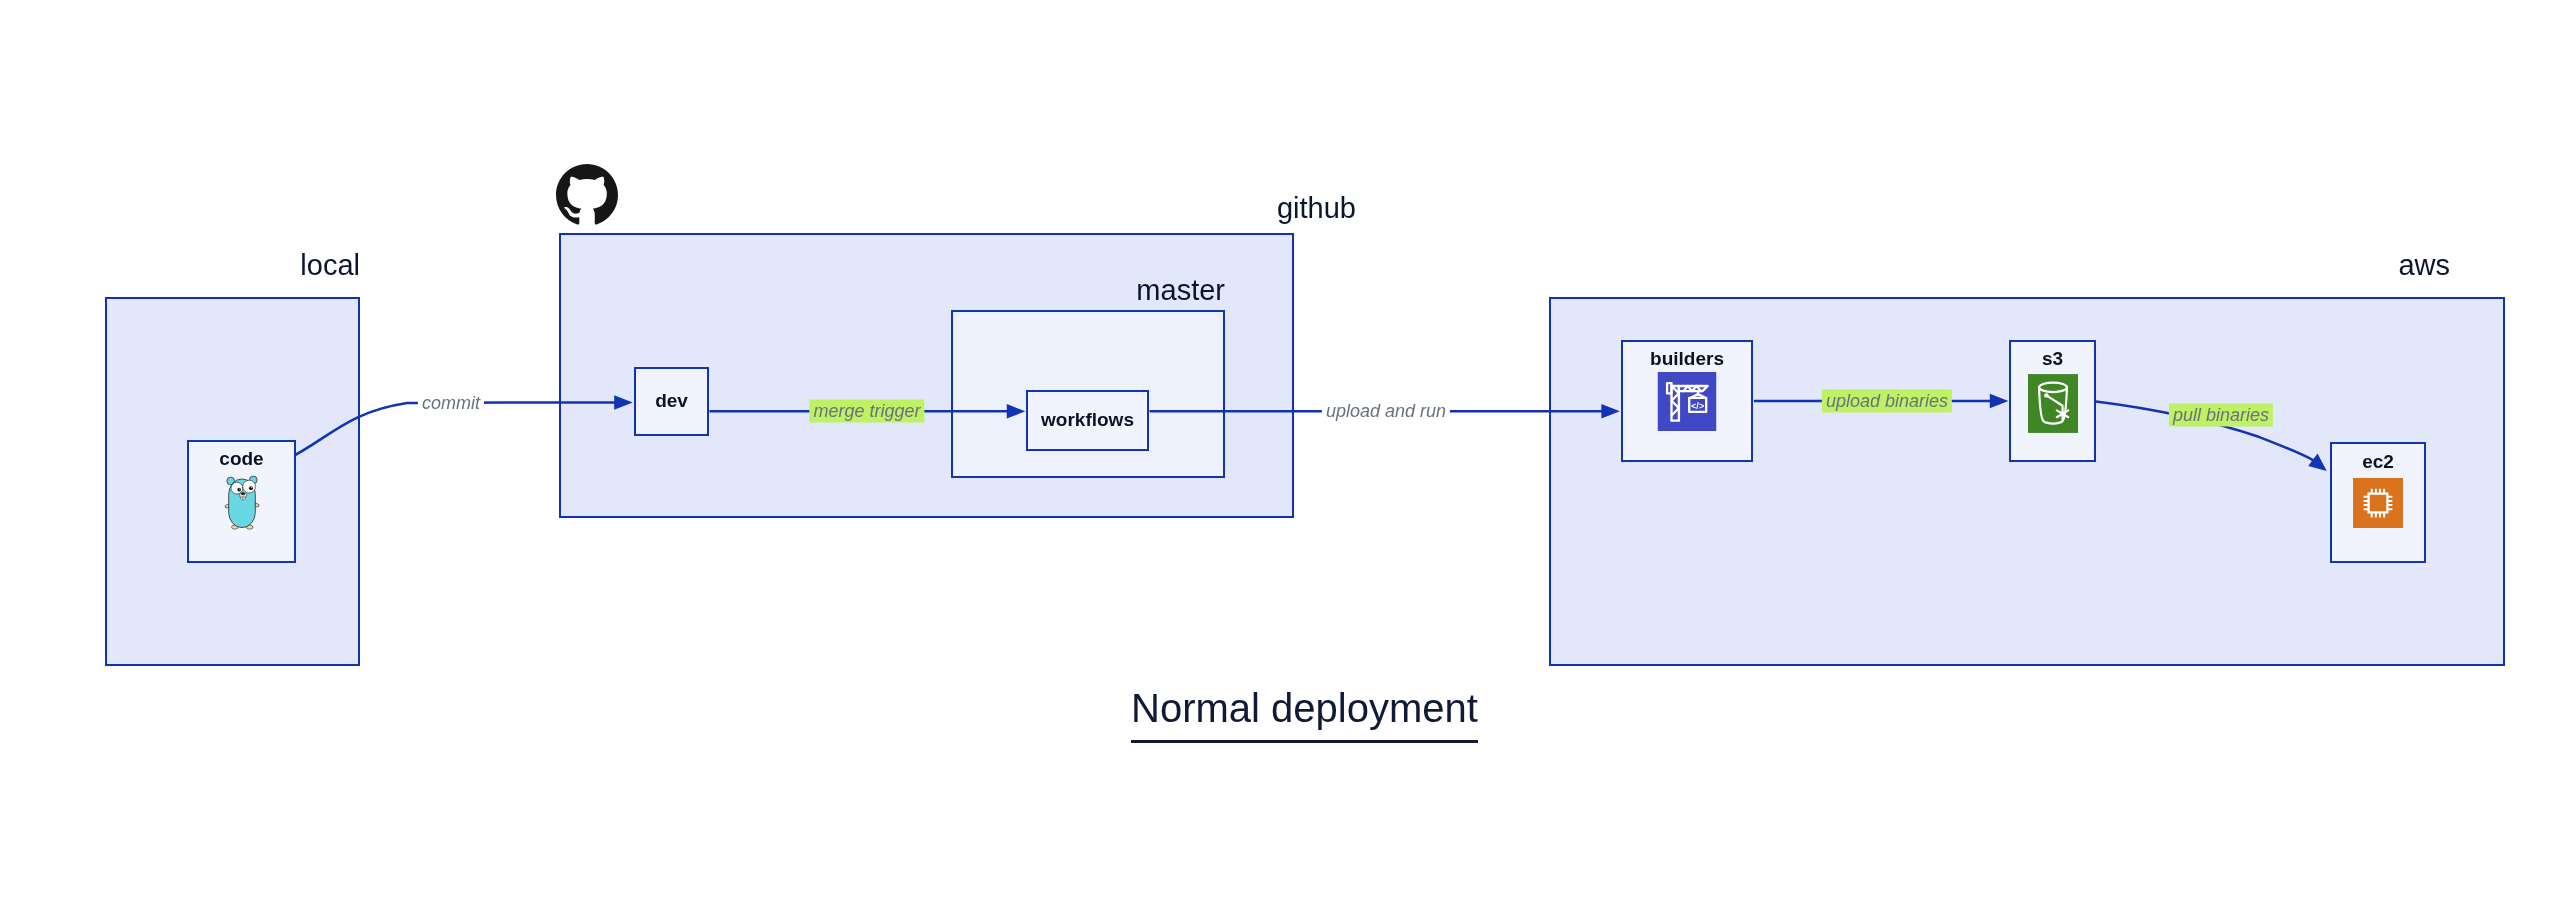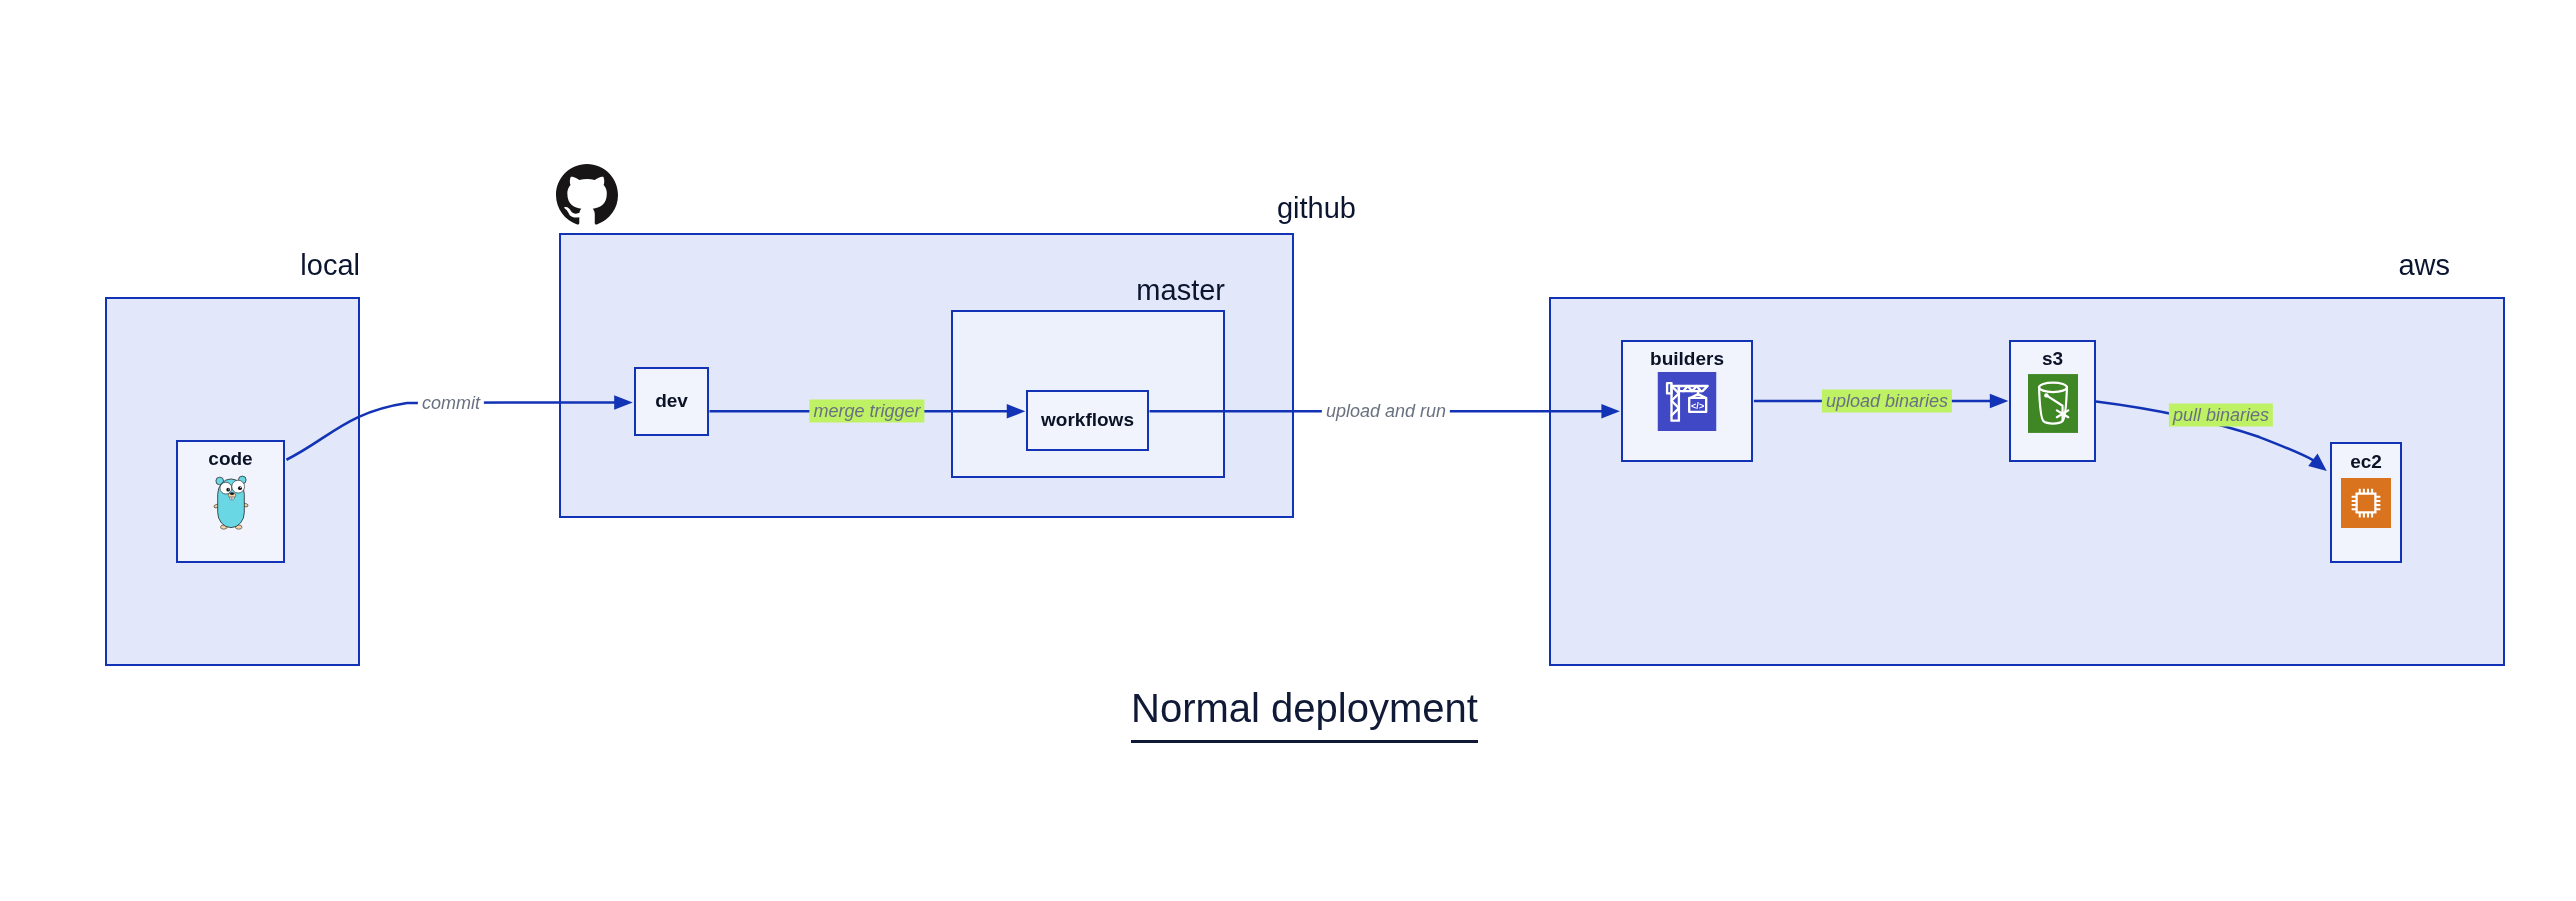--- a/index.html
+++ b/index.html
@@ -107,21 +107,21 @@
       <polygon points="1990,798 1954,784 1954,812"></polygon>
       <polygon points="3144,798 3108,784 3108,812"></polygon>
       <polygon points="3898,778 3862,764 3862,792"></polygon>
       <polygon points="4516,914 4480,904 4498,880"></polygon>
     </g>
   </svg>
 
   <div class="group-label" style="left:105px;width:255px;top:249px;">local</div>
   <div class="group" style="left:105px;top:297px;width:255px;height:369px;"></div>
 
-  <div class="node" style="left:176px;top:440px;width:109px;height:123px;">
+  <div class="node" style="left:187px;top:440px;width:109px;height:123px;">
     <div class="node-label" style="top:6.2px;">code</div>
     <svg class="node-icon" style="top:32px;" width="41" height="57" viewBox="0 0 80 110" xmlns="http://www.w3.org/2000/svg">
       <circle cx="18" cy="13" r="7.5" fill="#6AD7E5" stroke="#222" stroke-width="1.4"></circle>
       <circle cx="62" cy="11" r="7.5" fill="#6AD7E5" stroke="#222" stroke-width="1.4"></circle>
       <ellipse cx="12" cy="62" rx="5.5" ry="3.2" fill="#F6D2A2" stroke="#222" stroke-width="1.1" transform="rotate(-18 12 62)"></ellipse>
       <ellipse cx="68" cy="60" rx="5.5" ry="3.2" fill="#F6D2A2" stroke="#222" stroke-width="1.1" transform="rotate(18 68 60)"></ellipse>
       <ellipse cx="26" cy="103" rx="6.5" ry="4" fill="#F6D2A2" stroke="#222" stroke-width="1.1"></ellipse>
       <ellipse cx="55" cy="103" rx="6.5" ry="4" fill="#F6D2A2" stroke="#222" stroke-width="1.1"></ellipse>
       <rect x="14" y="9" width="52" height="95" rx="26" ry="30" fill="#6AD7E5" stroke="#222" stroke-width="1.5"></rect>
       <circle cx="30" cy="27" r="11.5" fill="#ffffff" stroke="#222" stroke-width="1.2"></circle>
@@ -181,21 +181,21 @@
       <g stroke="#ffffff" stroke-width="1.5" fill="none" stroke-linecap="round">
         <ellipse cx="17" cy="9" rx="9.5" ry="3.2"></ellipse>
         <path d="M7.5 9 C8 23 9 30.5 10.5 32 C13 34.2 21 34.2 23.5 32 C25 30.5 26 23 26.5 9"></path>
         <line x1="12.5" y1="14.5" x2="23.5" y2="21.5"></line>
       </g>
       <circle cx="12.5" cy="14.5" r="1.5" fill="#ffffff"></circle>
       <path d="M23.5 22.5 V31.5 M19.6 24.7 L27.4 29.3 M27.4 24.7 L19.6 29.3" stroke="#ffffff" stroke-width="1.5" fill="none" stroke-linecap="round"></path>
     </svg>
   </div>
 
-  <div class="node" style="left:2330px;top:442px;width:72px;height:121px;">
+  <div class="node" style="left:2330px;top:442px;width:96px;height:121px;">
     <div class="node-label" style="top:7.2px;">ec2</div>
     <svg class="node-icon" style="top:34px;" width="50" height="50" viewBox="0 0 40 40" xmlns="http://www.w3.org/2000/svg">
       <rect width="40" height="40" fill="#D9731E"></rect>
       <rect x="12.5" y="12.5" width="15" height="15" fill="none" stroke="#ffffff" stroke-width="1.8"></rect>
       <path stroke="#ffffff" stroke-width="1.6" fill="none" d="M15 8.5 V12.5 M18.3 8.5 V12.5 M21.6 8.5 V12.5 M24.9 8.5 V12.5
                M15 27.5 V31.5 M18.3 27.5 V31.5 M21.6 27.5 V31.5 M24.9 27.5 V31.5
                M8.5 15 H12.5 M8.5 18.3 H12.5 M8.5 21.6 H12.5 M8.5 24.9 H12.5
                M27.5 15 H31.5 M27.5 18.3 H31.5 M27.5 21.6 H31.5 M27.5 24.9 H31.5"></path>
     </svg>
   </div>

